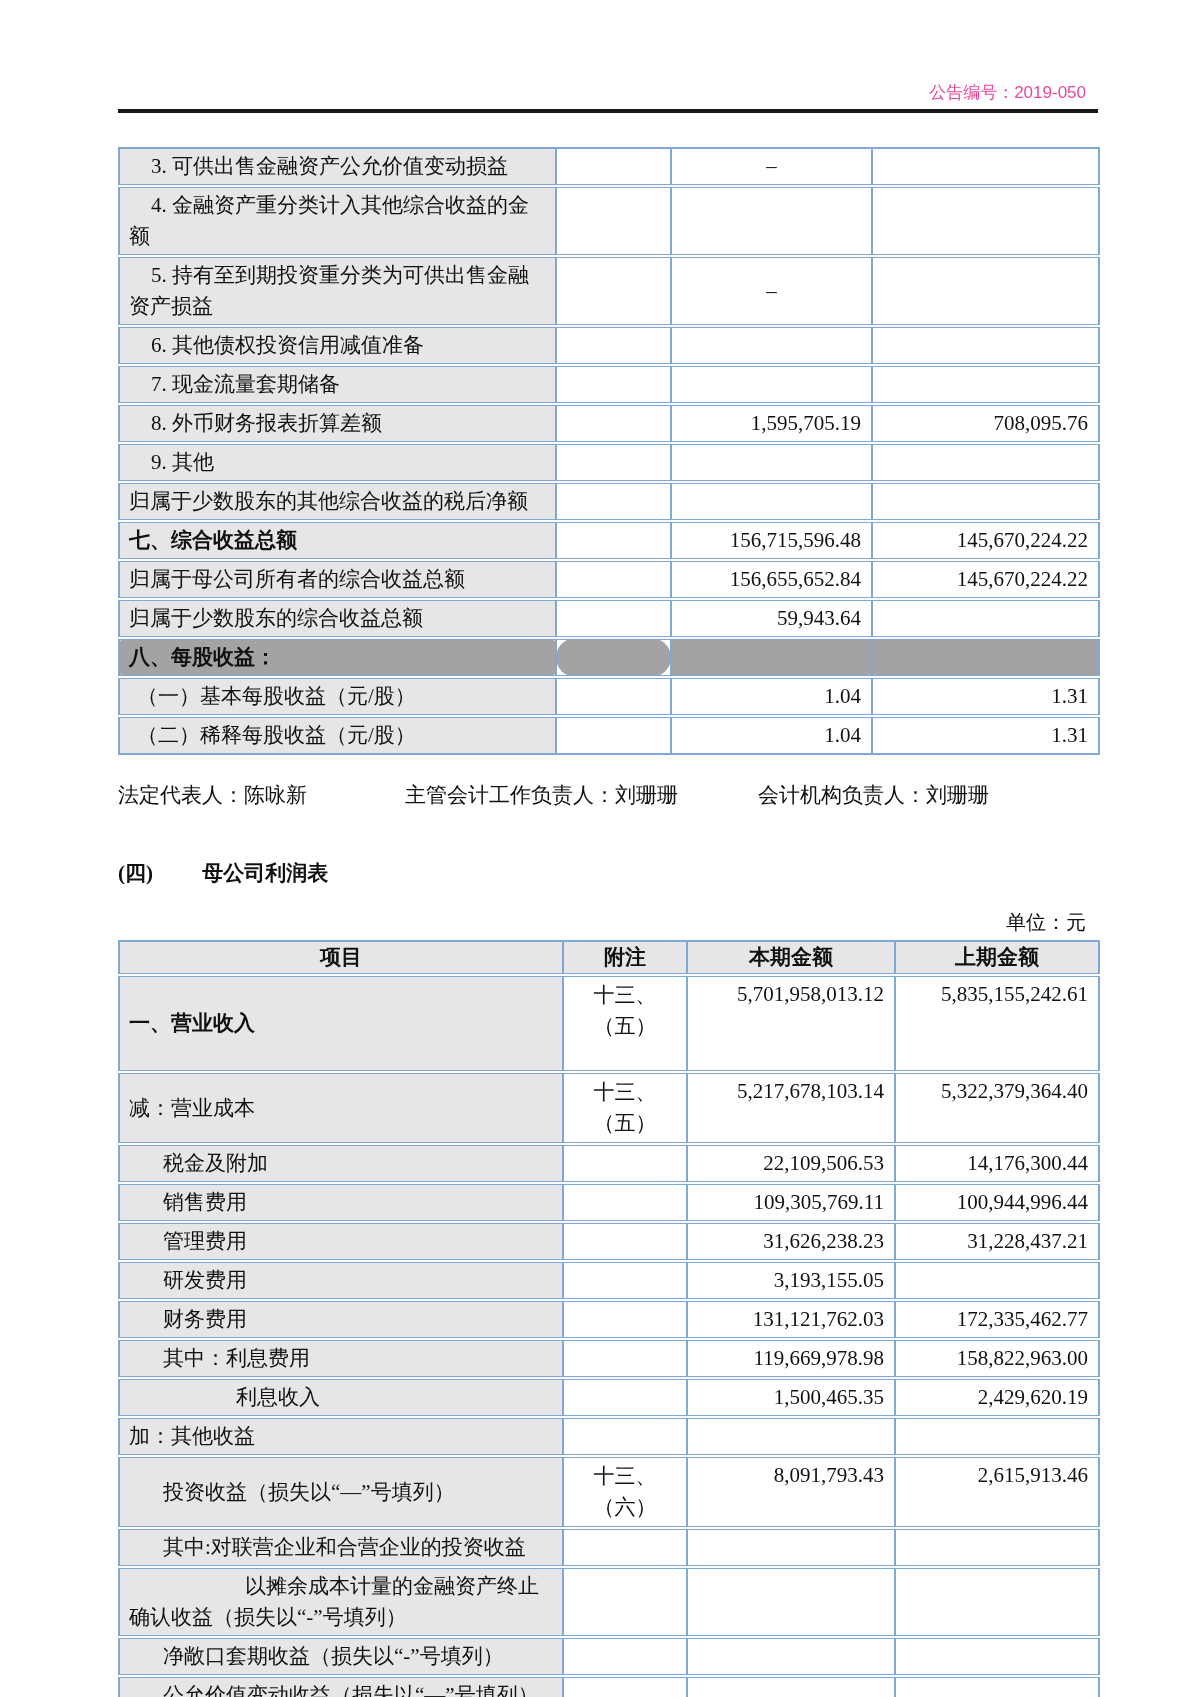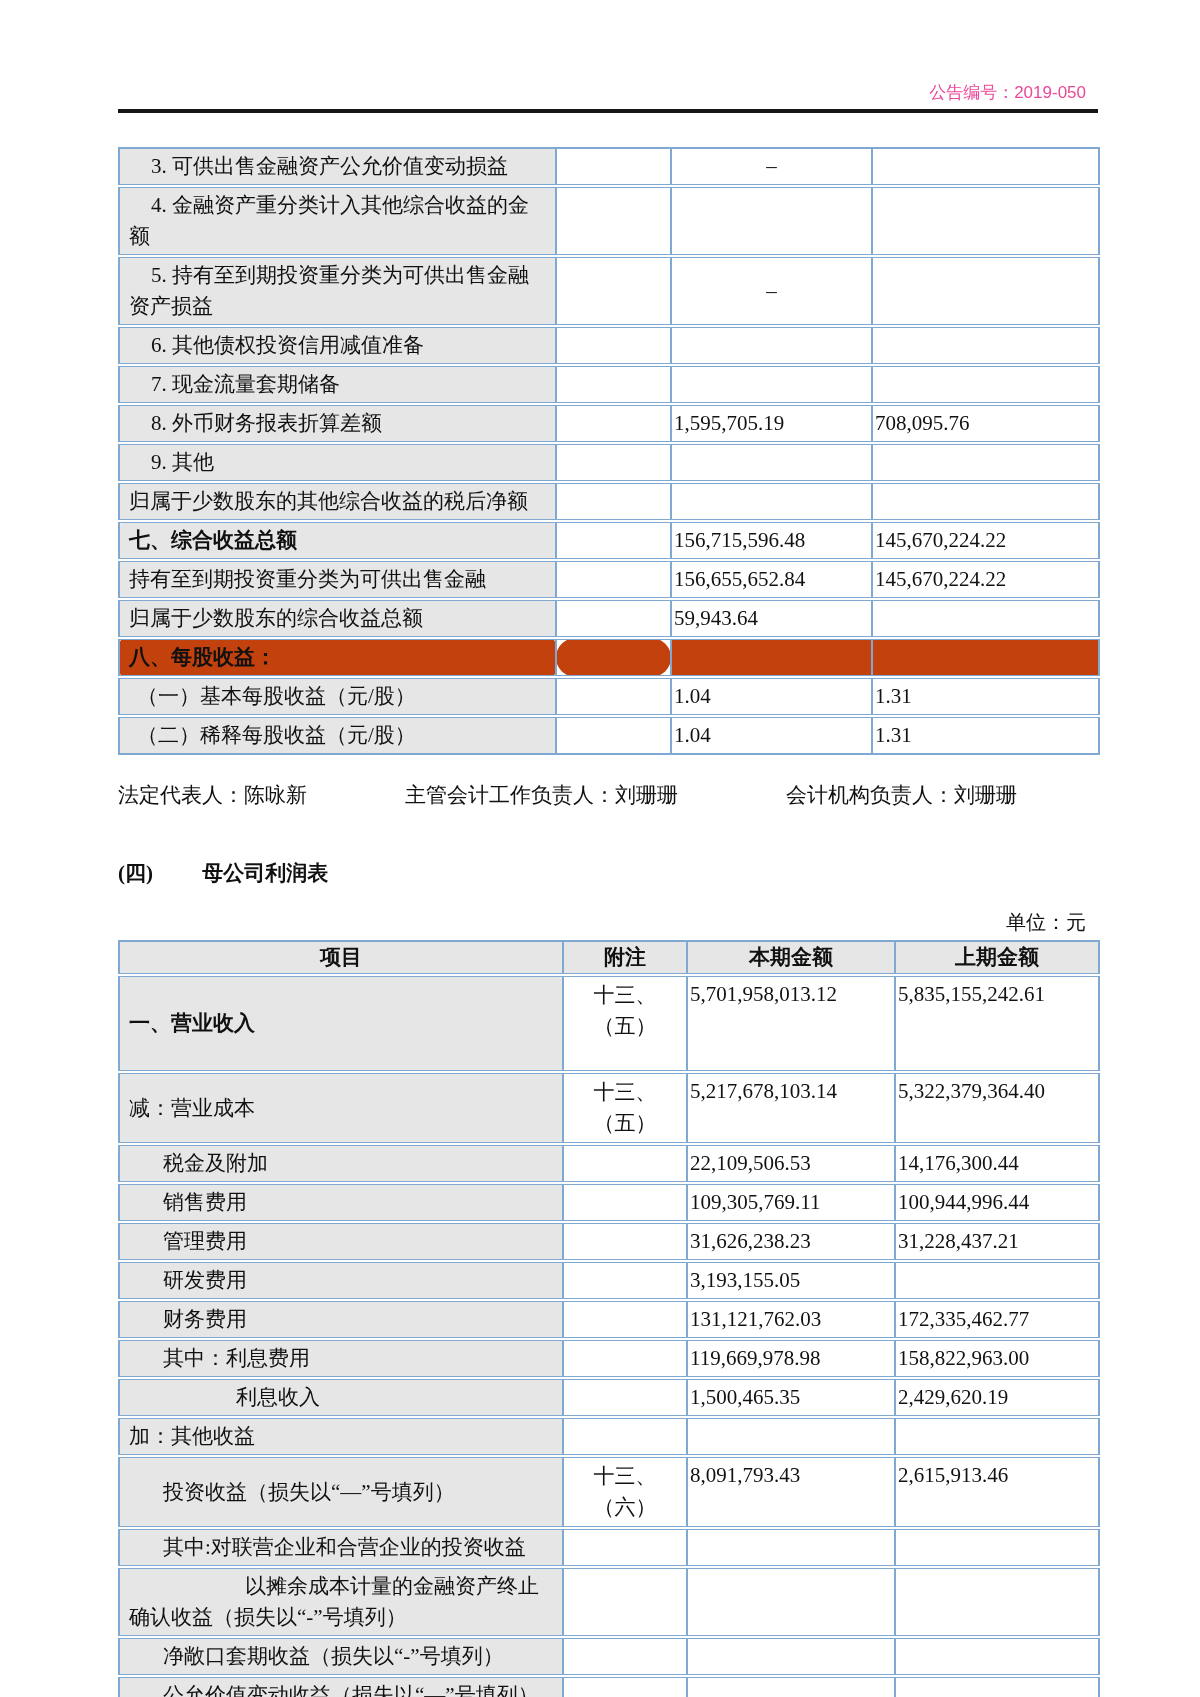--- a/index.html
+++ b/index.html
@@ -44,45 +44,45 @@
   }
   td.c-label {
     background:#e7e6e6;
     padding:2px 8px 2px 9px;
     white-space:pre-line;
     text-align:left;
   }
   td.c-note {
     text-align:center; white-space:pre-line; padding:3px 2px;border-radius:26px;
   }
-  td.c-amt { padding:2px 10px 2px 2px; }
+  td.c-amt { text-align:right; padding:2px 10px 2px 2px; }
   td.c-center { text-align:center; padding:2px; }
   tr.h-single td { height:32px; }
   tr.h-mid td { height:64px; }
   tr.h-tall td { height:97px; }
   tr.h-mid td.c-note, tr.h-mid td.c-amt,
   tr.h-tall td.c-note, tr.h-tall td.c-amt { vertical-align:top; }
-  tr.row-gray td { background:#c2410c; }
+  tr.row-gray td { background:#a3a3a3; }
   td.bold { font-weight:bold;border-radius:7px; }
   td.ind-num { text-indent:22px; }
   td.ind-paren { text-indent:8px; }
   td.ind-2 { text-indent:34px; }
   td.ind-3 { text-indent:96px;padding-left:20px; }
   td.ind-4 { text-indent:116px; }
 
   #table1 { margin-top:34px; }
 
   
   .signatories {
     margin-top:26px; font-size:21px; line-height:28px;
     display:flex; flex-wrap:nowrap;
   }
   .signatories span { white-space:nowrap; }
   .sig-gap1 { margin-right:98px; }
-  .sig-gap2 { margin-right:108px;text-align:center; }
+  .sig-gap2 { margin-right:80px;text-align:center; }
 
   
   .section-title { margin-top:50px; font-size:21px; font-weight:bold; line-height:28px; }
   .section-title .sec-name { margin-left:44px; }
   .unit-note { margin-top:22px; margin-bottom:4px; text-align:right; font-size:20px; padding-right:12px; }
 </style>
 </head>
 <body>
 
 <div class="page">
@@ -149,21 +149,21 @@
           <td class="c-amt"></td>
           <td class="c-amt"></td>
         </tr>
         <tr class="h-single">
           <td class="c-label  bold">七、综合收益总额</td>
           <td class="c-note"></td>
           <td class="c-amt">156,715,596.48</td>
           <td class="c-amt">145,670,224.22</td>
         </tr>
         <tr class="h-single">
-          <td class="c-label">持有至到期投资重分类为可供出售金融</td>
+          <td class="c-label">归属于母公司所有者的综合收益总额</td>
           <td class="c-note"></td>
           <td class="c-amt">156,655,652.84</td>
           <td class="c-amt">145,670,224.22</td>
         </tr>
         <tr class="h-single">
           <td class="c-label">归属于少数股东的综合收益总额</td>
           <td class="c-note"></td>
           <td class="c-amt">59,943.64</td>
           <td class="c-amt"></td>
         </tr>

